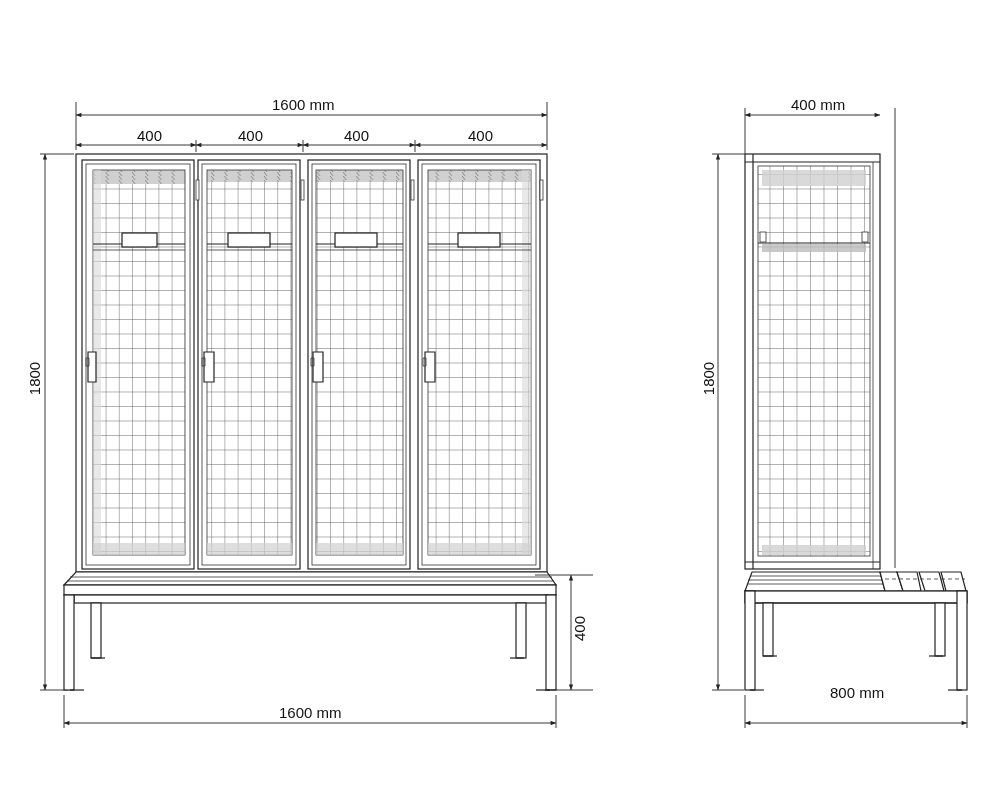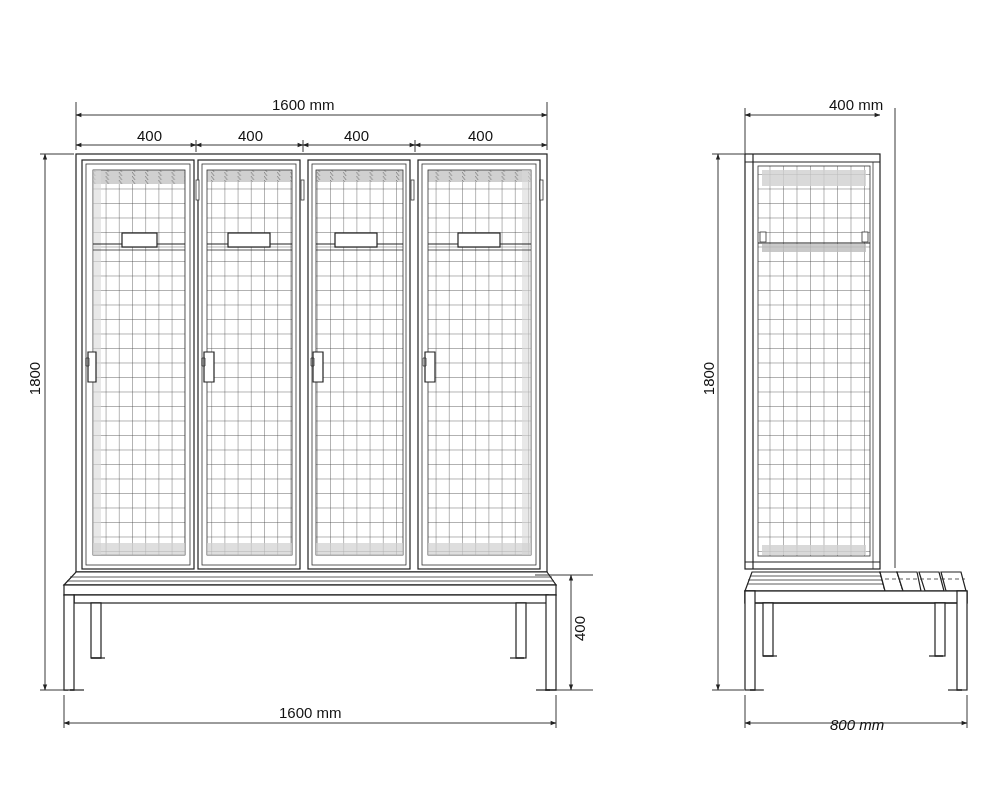--- a/index.html
+++ b/index.html
@@ -214,15 +214,15 @@
 <div class="label" style="left:272px; top:96px;">1600 mm</div>
 <div class="label" style="left:137px; top:127px;">400</div>
 <div class="label" style="left:238px; top:127px;">400</div>
 <div class="label" style="left:344px; top:127px;">400</div>
 <div class="label" style="left:468px; top:127px;">400</div>
 
 <div class="label rot" style="left:16px; top:370px; width:36px; text-align:center;">1800</div>
 <div class="label rot" style="left:564px; top:620px; width:30px; text-align:center;">400</div>
 <div class="label" style="left:279px; top:704px;">1600 mm</div>
 
-<div class="label" style="left:829px; top:96px;">400 mm</div>
+<div class="label" style="left:791px; top:96px;">400 mm</div>
 <div class="label rot" style="left:690px; top:370px; width:36px; text-align:center;">1800</div>
-<div class="label" style="left:830px; top:716px;font-style:italic;">800 mm</div>
+<div class="label" style="left:830px; top:684px;">800 mm</div>
 
 </body></html>

